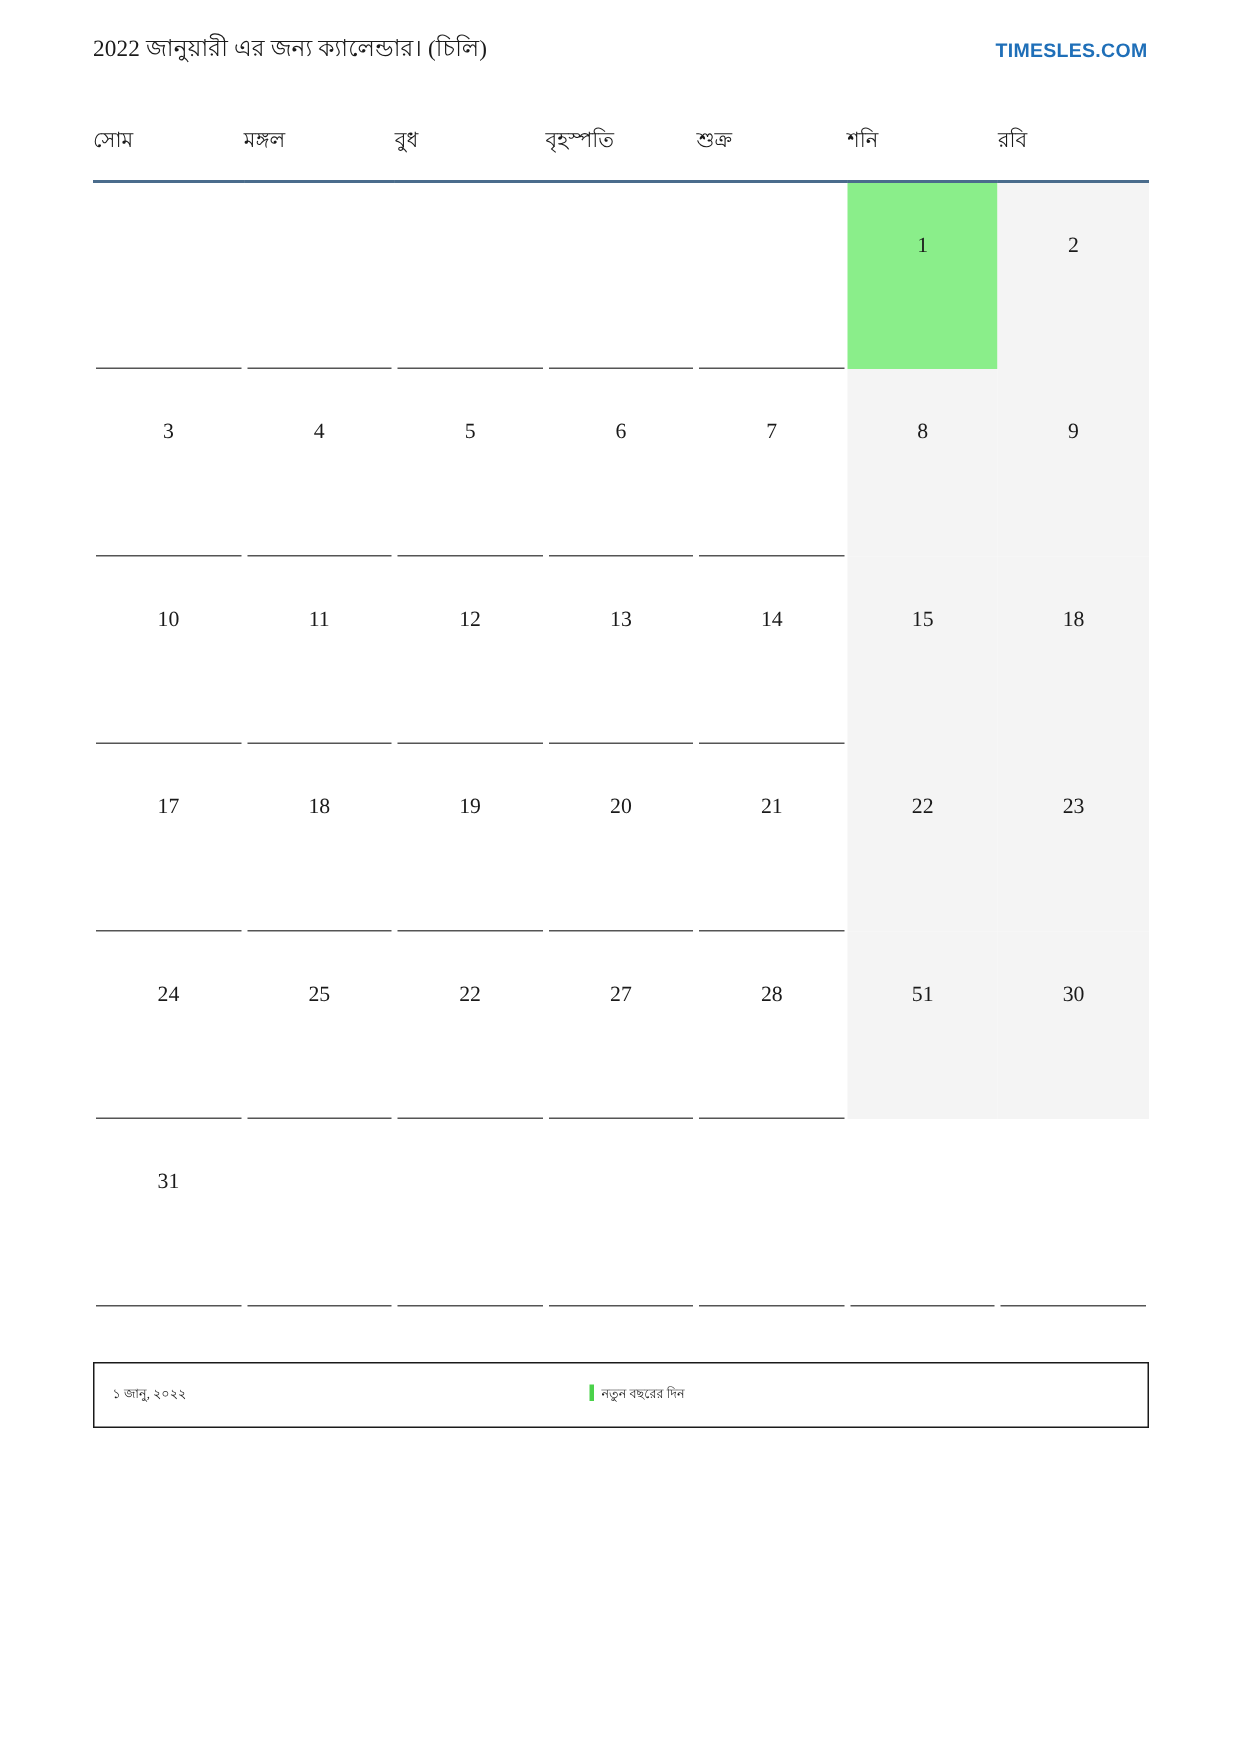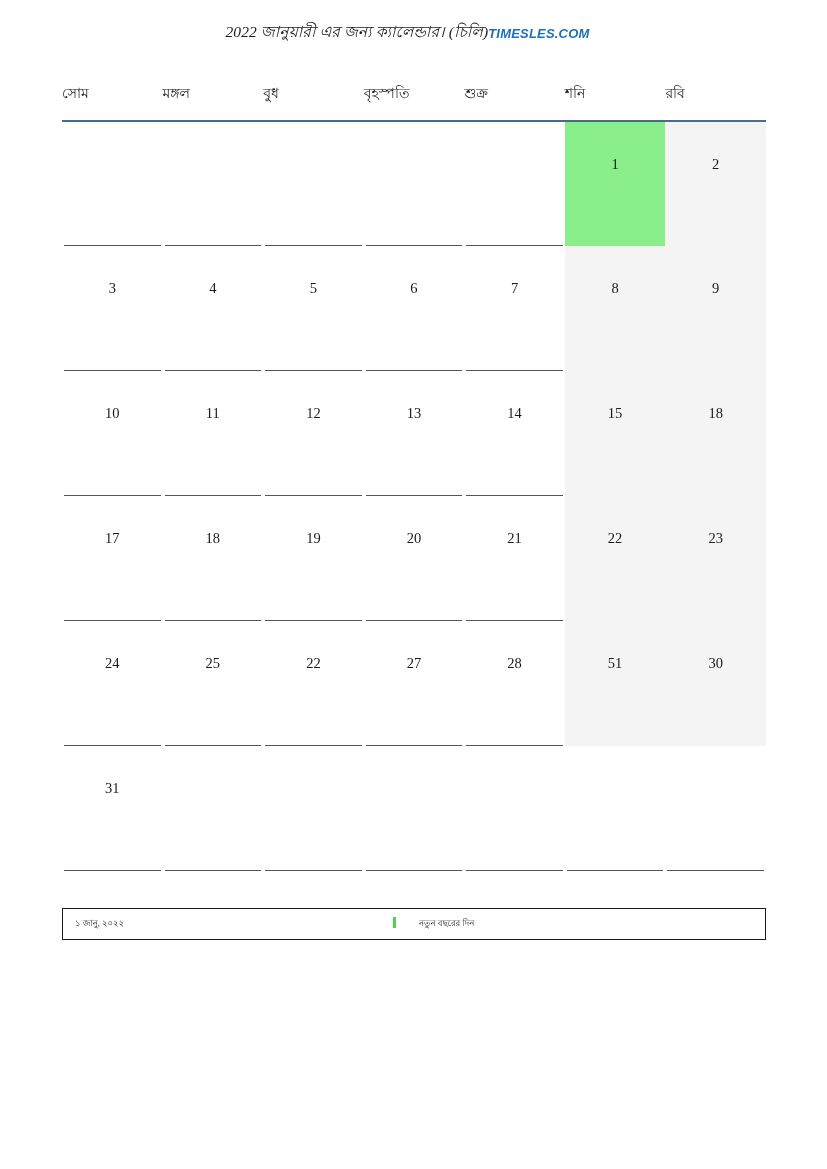--- a/index.html
+++ b/index.html
@@ -17,27 +17,26 @@
     overflow: hidden;
   }
   .page {
     position: relative;
     width: 827px;
     height: 1169px;
   }
   .header {
     position: absolute;
     top: 20px;
-    left: 50px;
+    left: 62px;
     right: 62px;
     height: 26px;
     display: flex;
     align-items: center;
-    justify-content: center;
-    font-style: italic;
+    justify-content: space-between;
   }
   .doc-title {
     font-family: "Liberation Serif", serif;
     font-size: 15.5px;
     color: #1a1a1a;
     letter-spacing: 0.1px;
     white-space: nowrap;
   }
   .brand {
     font-family: "Liberation Sans", sans-serif;
@@ -101,36 +100,36 @@
   }
   td.weekend .cell-inner { background: #f4f4f4; }
   td.holiday .cell-inner { background: #8aee8a; }
   td.empty .cell-inner { background: transparent; }
 
   .legend {
     position: absolute;
     left: 62px;
     top: 908px;
     width: 704px;
-    height: 32px;
+    height: 44px;
     border: 1px solid #1a1a1a;
     display: flex;
     align-items: center;
   }
   .legend-date {
     font-family: "Liberation Serif", serif;
     font-size: 8.5px;
     color: #1a1a1a;
     padding-left: 12px;
     width: 330px;
   }
   .legend-entry {
     display: flex;
     align-items: flex-start;
-    gap: 23px;
+    gap: 5px;
   }
   .legend-swatch {
     display: inline-block;
     width: 3px;
     height: 11px;
     background: #4ad24a;
   }
   .legend-text {
     font-family: "Liberation Serif", serif;
     font-size: 8.5px;

